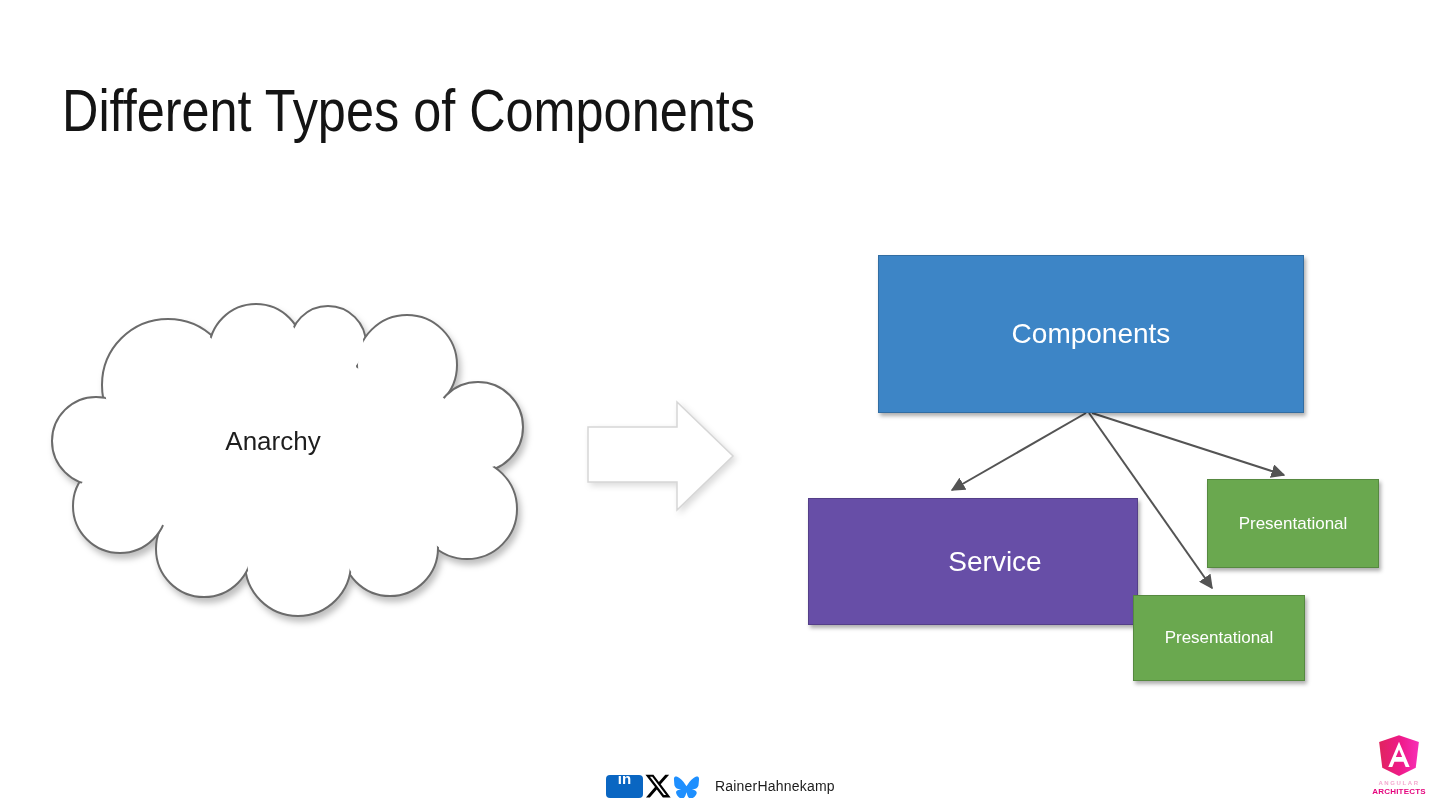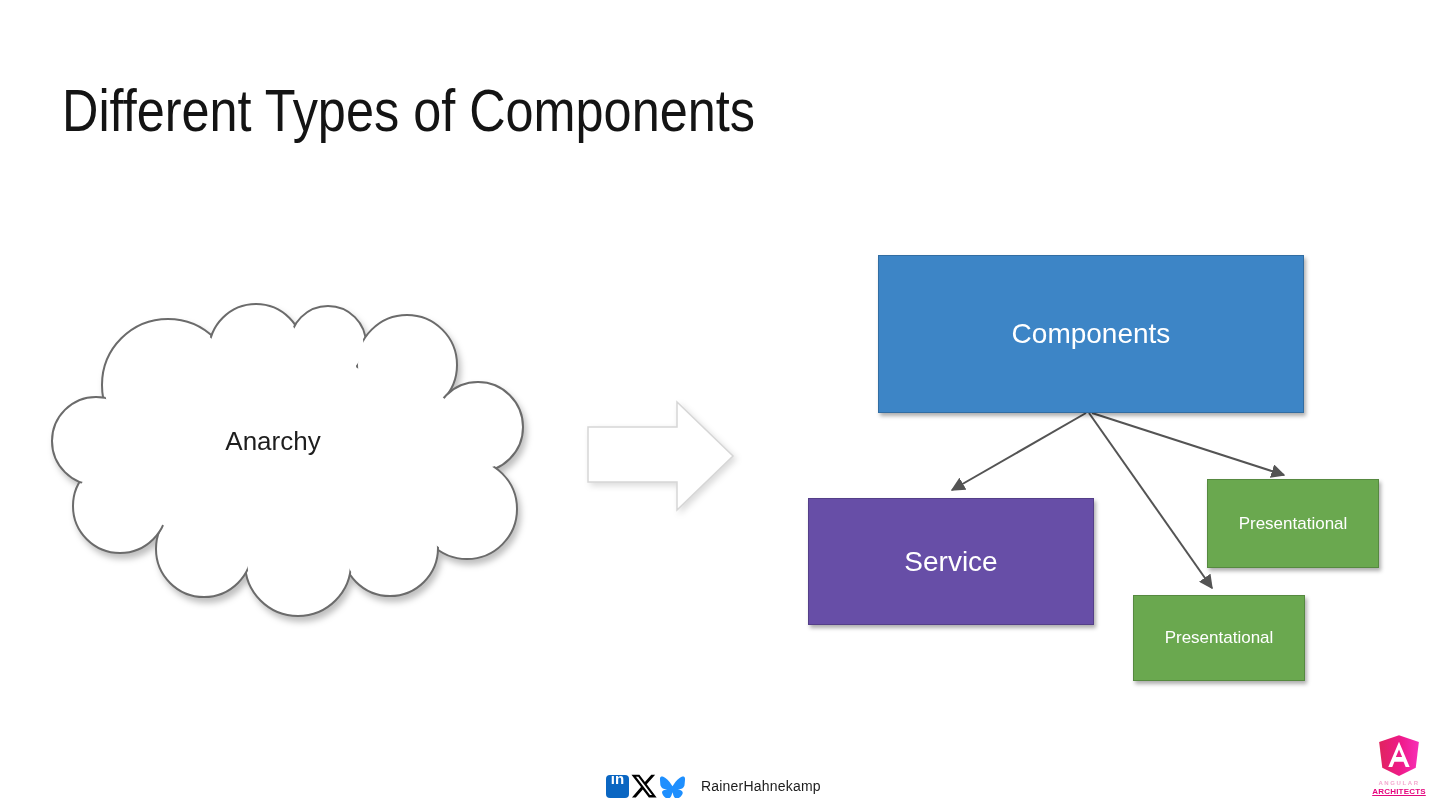--- a/index.html
+++ b/index.html
@@ -22,27 +22,27 @@
   .cloud-fill{fill:#ffffff;stroke:none;}
   .cloud-text{font-family:"Liberation Sans",sans-serif;font-size:26px;fill:#1e1e1e;}
   .block-arrow{fill:#ffffff;stroke:#d6d6d6;stroke-width:1.5;filter:drop-shadow(3px 3px 3px rgba(0,0,0,0.14));}
   .connector{stroke-width:2;fill:none;}
   
   .box{
     position:absolute;display:flex;align-items:center;justify-content:center;
     color:#ffffff;box-shadow:2px 3px 4px rgba(0,0,0,0.32);
   }
   .box-container{left:878px;top:255px;width:424px;height:156px;font-size:28px;border:1px solid rgba(0,0,0,0.18);}
-  .box-service{left:808px;top:498px;width:284px;height:125px;font-size:28px;border:1px solid rgba(0,0,0,0.18);}
+  .box-service{left:808px;top:498px;width:284px;height:125px;font-size:28px;border:1px solid rgba(0,0,0,0.18);padding-left:44px;}
   .box-pres-1{left:1207px;top:479px;width:170px;height:87px;font-size:17px;border:1px solid rgba(0,0,0,0.18);}
   .box-pres-2{left:1133px;top:595px;width:170px;height:84px;font-size:17px;border:1px solid rgba(0,0,0,0.18);}
   
   .footer{position:absolute;left:606px;top:770px;height:32px;display:flex;align-items:center;}
   .li-icon{
-    width:23px;height:23px;border-radius:4px;color:#ffffff;
+    width:37px;height:23px;border-radius:4px;color:#ffffff;
     display:flex;align-items:center;justify-content:center;
     font-size:15px;font-weight:bold;line-height:1;padding-bottom:16px;box-sizing:border-box;
   }
   .x-icon-svg{width:28px;height:28px;margin-left:1px;}
   .bsky-icon-svg{width:27px;height:23px;margin-left:1px;}
   .handle{margin-left:15px;font-size:14px;color:#1c1c1c;letter-spacing:0.2px;}
   
   .brand-logo{position:absolute;left:1365px;top:733px;width:68px;text-align:center;line-height:1;}
   .brand-logo svg{display:block;margin:0 auto;}
   .logo-line1{font-size:6px;letter-spacing:1.6px;margin-top:2px;font-weight:bold;}
@@ -137,14 +137,14 @@
     <defs>
       <linearGradient id="logoGrad" x1="0" y1="0" x2="1" y2="0">
         <stop offset="0" stop-color="#e0245e"></stop>
         <stop offset="0.55" stop-color="#ef1a8a"></stop>
         <stop offset="1" stop-color="#f72fb8"></stop>
       </linearGradient>
     </defs>
     <path fill="#ffffff" fill-rule="evenodd" d="M125 45 L66.8 182.6 h21.7 l11.7-29.2 h49.4 l11.7 29.2 h21.7 L125 45 Z M142 128.4 h-34 l17-40.9 Z"></path>
   </svg>
   <div class="logo-line1" style="color: rgb(244, 169, 207);">ANGULAR</div>
-  <div class="logo-line2" style="color: rgb(229, 6, 126); text-decoration: underline;">ARCHITECTS</div>
+  <div class="logo-line2" style="color: rgb(229, 6, 126);">ARCHITECTS</div>
 </div>
 
 </body></html>

